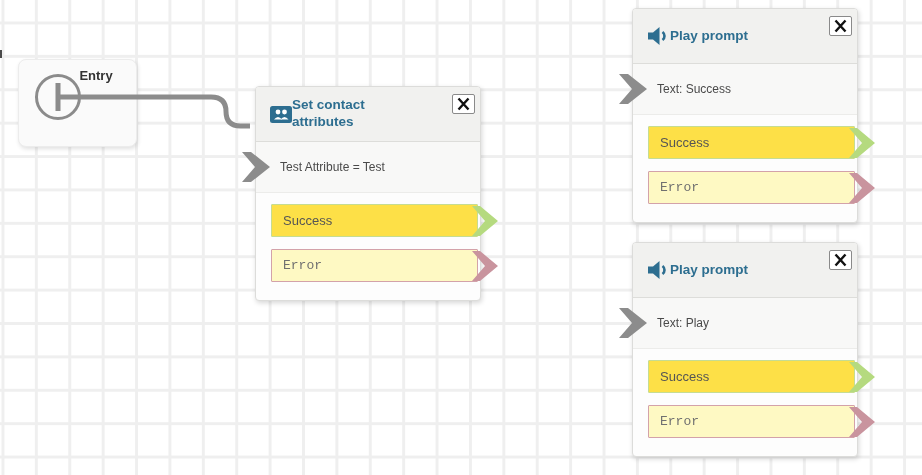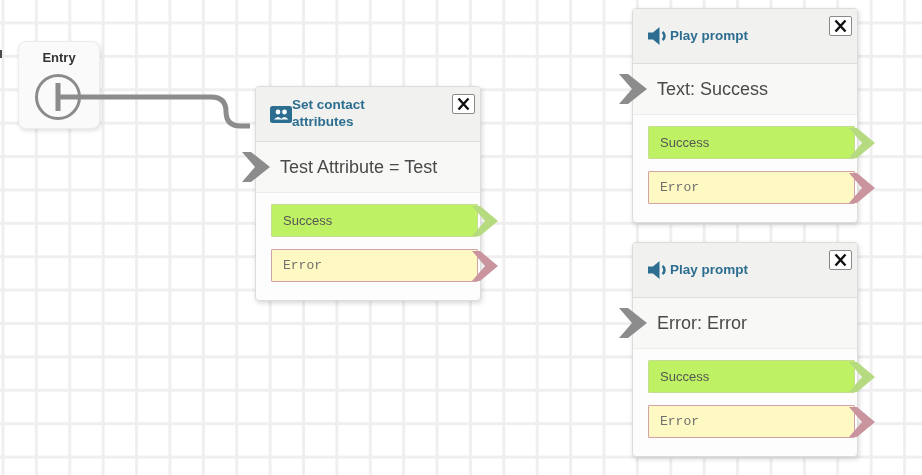--- a/index.html
+++ b/index.html
@@ -9,23 +9,23 @@
     background-color:#ffffff;
     background-image:
       linear-gradient(to right,#efefef 2.5px,transparent 2.5px),
       linear-gradient(to bottom,#efefef 2.5px,transparent 2.5px);
     background-size:33.4px 33.4px;
     background-position:1.5px 21.5px;
   }
   .edge-tick{position:absolute;left:0;top:50px;width:2px;height:8px;background:#4a4a4a;z-index:4;}
   
   .entry-card{
-    position:absolute;left:18px;top:41px;width:80px;height:86px;
+    position:absolute;left:18px;top:59px;width:80px;height:86px;
     background:#fafafa;border:1px solid #ececec;border-radius:8px;
-    box-shadow:1px 2px 4px rgba(0,0,0,.12);z-index:1;
+    box-shadow:1px 2px 4px rgba(0,0,0,.12);z-index:1;padding-left:37px;
   }
   .entry-label{display:block;text-align:center;margin-top:8px;font-size:13px;font-weight:bold;color:#333;}
   
   #wires{position:absolute;left:0;top:0;z-index:2;pointer-events:none;}
   
   .block{
     position:absolute;width:226px;height:215px;box-sizing:border-box;
     background:#fdfdfd;border:1px solid #dcdcda;border-radius:4px;
     box-shadow:1px 2px 5px rgba(0,0,0,.16);z-index:3;
   }
@@ -37,29 +37,29 @@
     border-radius:3px 3px 0 0;display:flex;align-items:center;padding:0 14px;box-sizing:border-box;
   }
   .block-title{color:#2d6e90;font-weight:bold;font-size:13.5px;line-height:1.25;max-width:130px;}
   .close-btn{
     position:absolute;top:7px;right:5px;width:23px;height:20px;box-sizing:border-box;
     background:#fff;border:1px solid #8a8a8a;border-radius:2px;
     display:flex;align-items:center;justify-content:center;padding:0;cursor:pointer;
   }
   .block-params{
     position:relative;height:50px;background:#f8f8f7;border-bottom:1px solid #ececea;
-    display:flex;align-items:center;padding:0 12px 0 24px;font-size:18px;color:#4a4a4a;
+    display:flex;align-items:center;padding:0 12px 0 24px;font-size:12px;color:#4a4a4a;
   }
   .in-chevron{position:absolute;left:-14px;top:50%;transform:translateY(-50%);line-height:0;}
   .outputs{padding:11px 2px 0 15px;}
   .output{
     position:relative;height:31px;box-sizing:content-box;border:1px solid;display:flex;align-items:center;
     padding-left:11px;font-size:13px;margin-bottom:12px;border-radius:1px;
   }
-  .output-success{border-color:#c5dc92;background:#bef264;color:#555;}
+  .output-success{border-color:#c5dc92;background:#fde047;color:#555;}
   .output-error{border-color:#d3a2a9;background:#fef9c3;color:#707070;font-family:Liberation Mono, monospace;}
   .out-chevron{position:absolute;right:-22px;top:50%;transform:translateY(-50%);line-height:0;}
   .hdr-icon{line-height:0;flex:none;}
 </style>
 </head>
 <body>
 
 <div id="canvas">
 
   <div class="edge-tick"></div>
@@ -177,21 +177,21 @@
           <path d="M2.5 1.5 L12.5 12.5 M12.5 1.5 L2.5 12.5" stroke="#111" stroke-width="2.4"></path>
         </svg>
       </button>
     </div>
     <div class="block-params">
       <span class="in-chevron">
         <svg width="29" height="32" viewBox="0 0 29 32">
             <polygon points="0,1 9,1 28,16 9,31 0,31 13,16" fill="#8c8c8c"></polygon>
           </svg>
       </span>
-      <span>Error: Error</span>
+      <span>Text: Play</span>
     </div>
     <div class="outputs">
       <div class="output output-success">
         <span>Success</span>
         <span class="out-chevron">
           <svg width="27" height="34" viewBox="0 0 27 34">
               <polygon points="0,2 8,2 26,17 8,32 0,32 13,17" fill="#b5da7f"></polygon>
             </svg>
         </span>
       </div>

